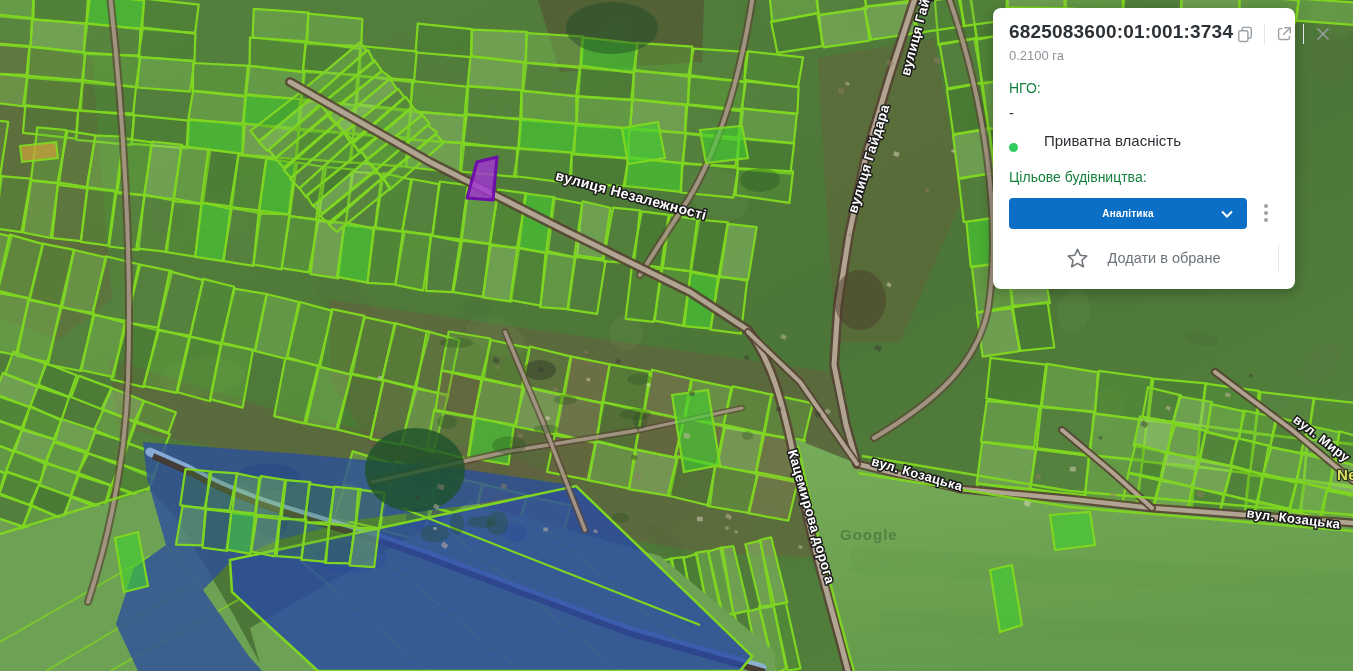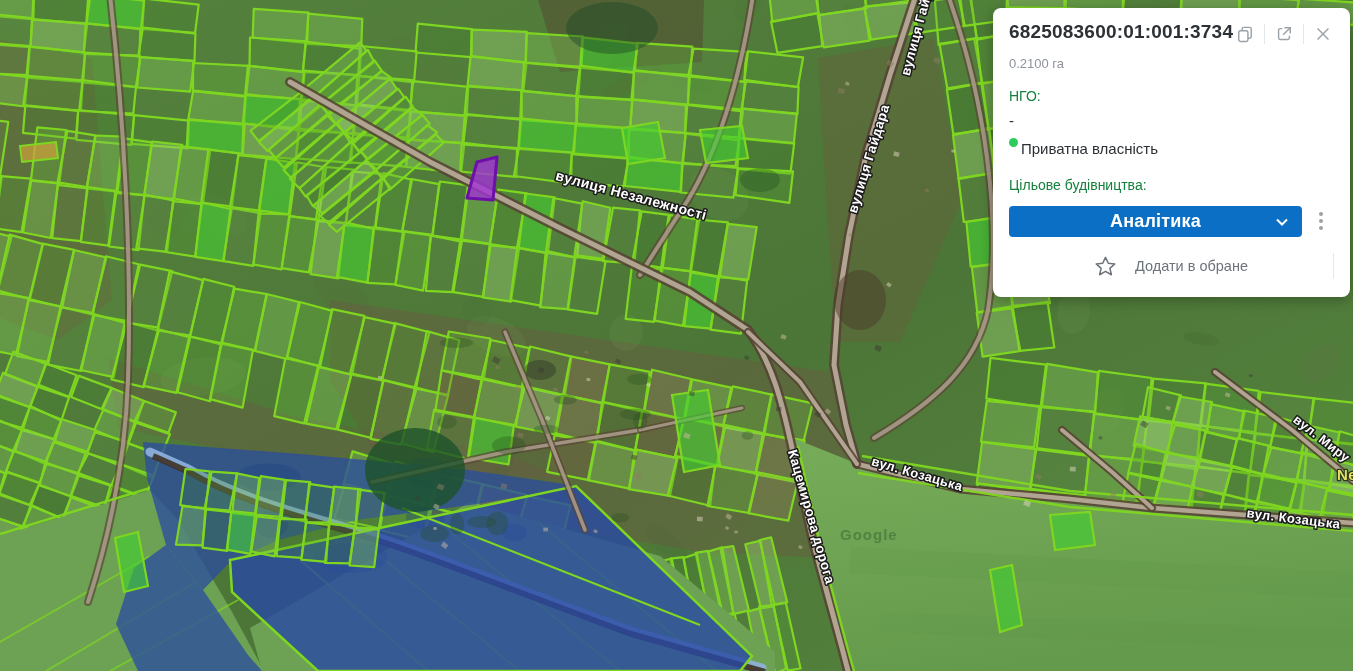--- a/index.html
+++ b/index.html
@@ -16,39 +16,39 @@
     stroke:#1b1b1b;stroke-width:3px;paint-order:stroke;stroke-linejoin:round;
   }
   .place-label{
     font-size:15px;font-weight:bold;letter-spacing:.3px;
     stroke:#2c3a1f;stroke-width:2.6px;paint-order:stroke;stroke-linejoin:round;
   }
   .watermark{font-size:15px;font-weight:bold;fill:#2e5a2e;opacity:.45;letter-spacing:1px;}
 
   
   .panel{
-    position:absolute;left:993px;top:8px;width:357px;box-sizing:border-box;
+    position:absolute;left:993px;top:8px;width:302px;box-sizing:border-box;
     background:#ffffff;border-radius:8px;box-shadow:0 3px 14px rgba(0,0,0,.28);
     padding:13px 16px 15px 16px;z-index:10;
   }
   .p-head{display:flex;align-items:flex-start;justify-content:space-between;}
   .p-title{margin:0;font-size:19px;font-weight:bold;color:#2c3136;letter-spacing:.2px;}
   .p-icons{display:flex;align-items:center;gap:7px;margin-top:1px;}
   .ibtn{background:none;border:none;padding:2px;cursor:pointer;line-height:0;color:#9aa1a7;}
   .ibtn svg{stroke:#9aa1a7;}
   .vdiv{width:1px;height:20px;background:#e4e6e9;}
-  .p-area{font-size:13px;color:#8d939a;margin-top:10px;}
+  .p-area{font-size:13px;color:#8d939a;margin-top:2px;}
   .p-label{font-size:14px;color:#15803d;margin-top:17px;}
   .p-value{font-size:15px;color:#2c3136;margin-top:6px;line-height:1.45;}
-  .ownership{display:flex;align-items:flex-start;gap:3px;}
+  .ownership{display:flex;align-items:flex-end;gap:26px;}
   .dot{width:9px;height:9px;border-radius:50%;display:inline-block;flex:0 0 auto;}
   .p-actions{display:flex;align-items:center;margin-top:13px;gap:6px;}
   .analytics{
     flex:1;position:relative;height:31px;border:none;border-radius:4px;
-    color:#fff;font-size:18px;font-weight:bold;cursor:pointer;
+    color:#fff;font-size:10px;font-weight:bold;cursor:pointer;
     font-family:inherit;letter-spacing:.2px;
   }
   .analytics .chev{position:absolute;right:12px;top:8px;}
   .kebab{background:none;border:none;cursor:pointer;padding:2px 4px;line-height:0;}
   .p-foot{display:flex;align-items:center;margin-top:14px;}
   .foot-btn{
     flex:1;display:flex;align-items:center;justify-content:center;gap:18px;
     background:none;border:none;cursor:pointer;font-family:inherit;
     font-size:14.5px;color:#6d737a;padding:4px 0;
   }

